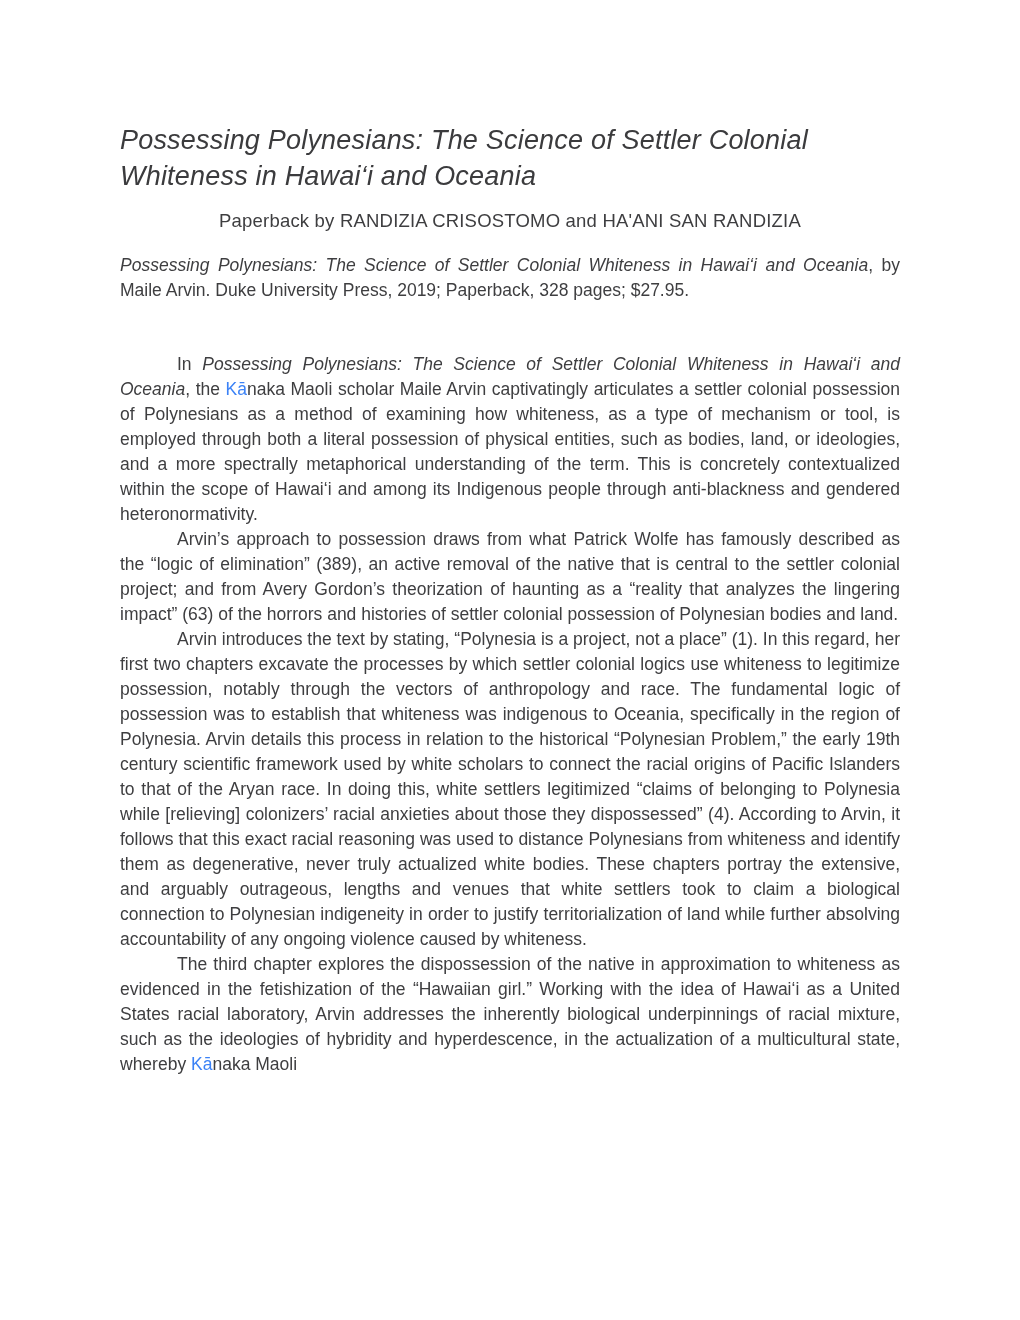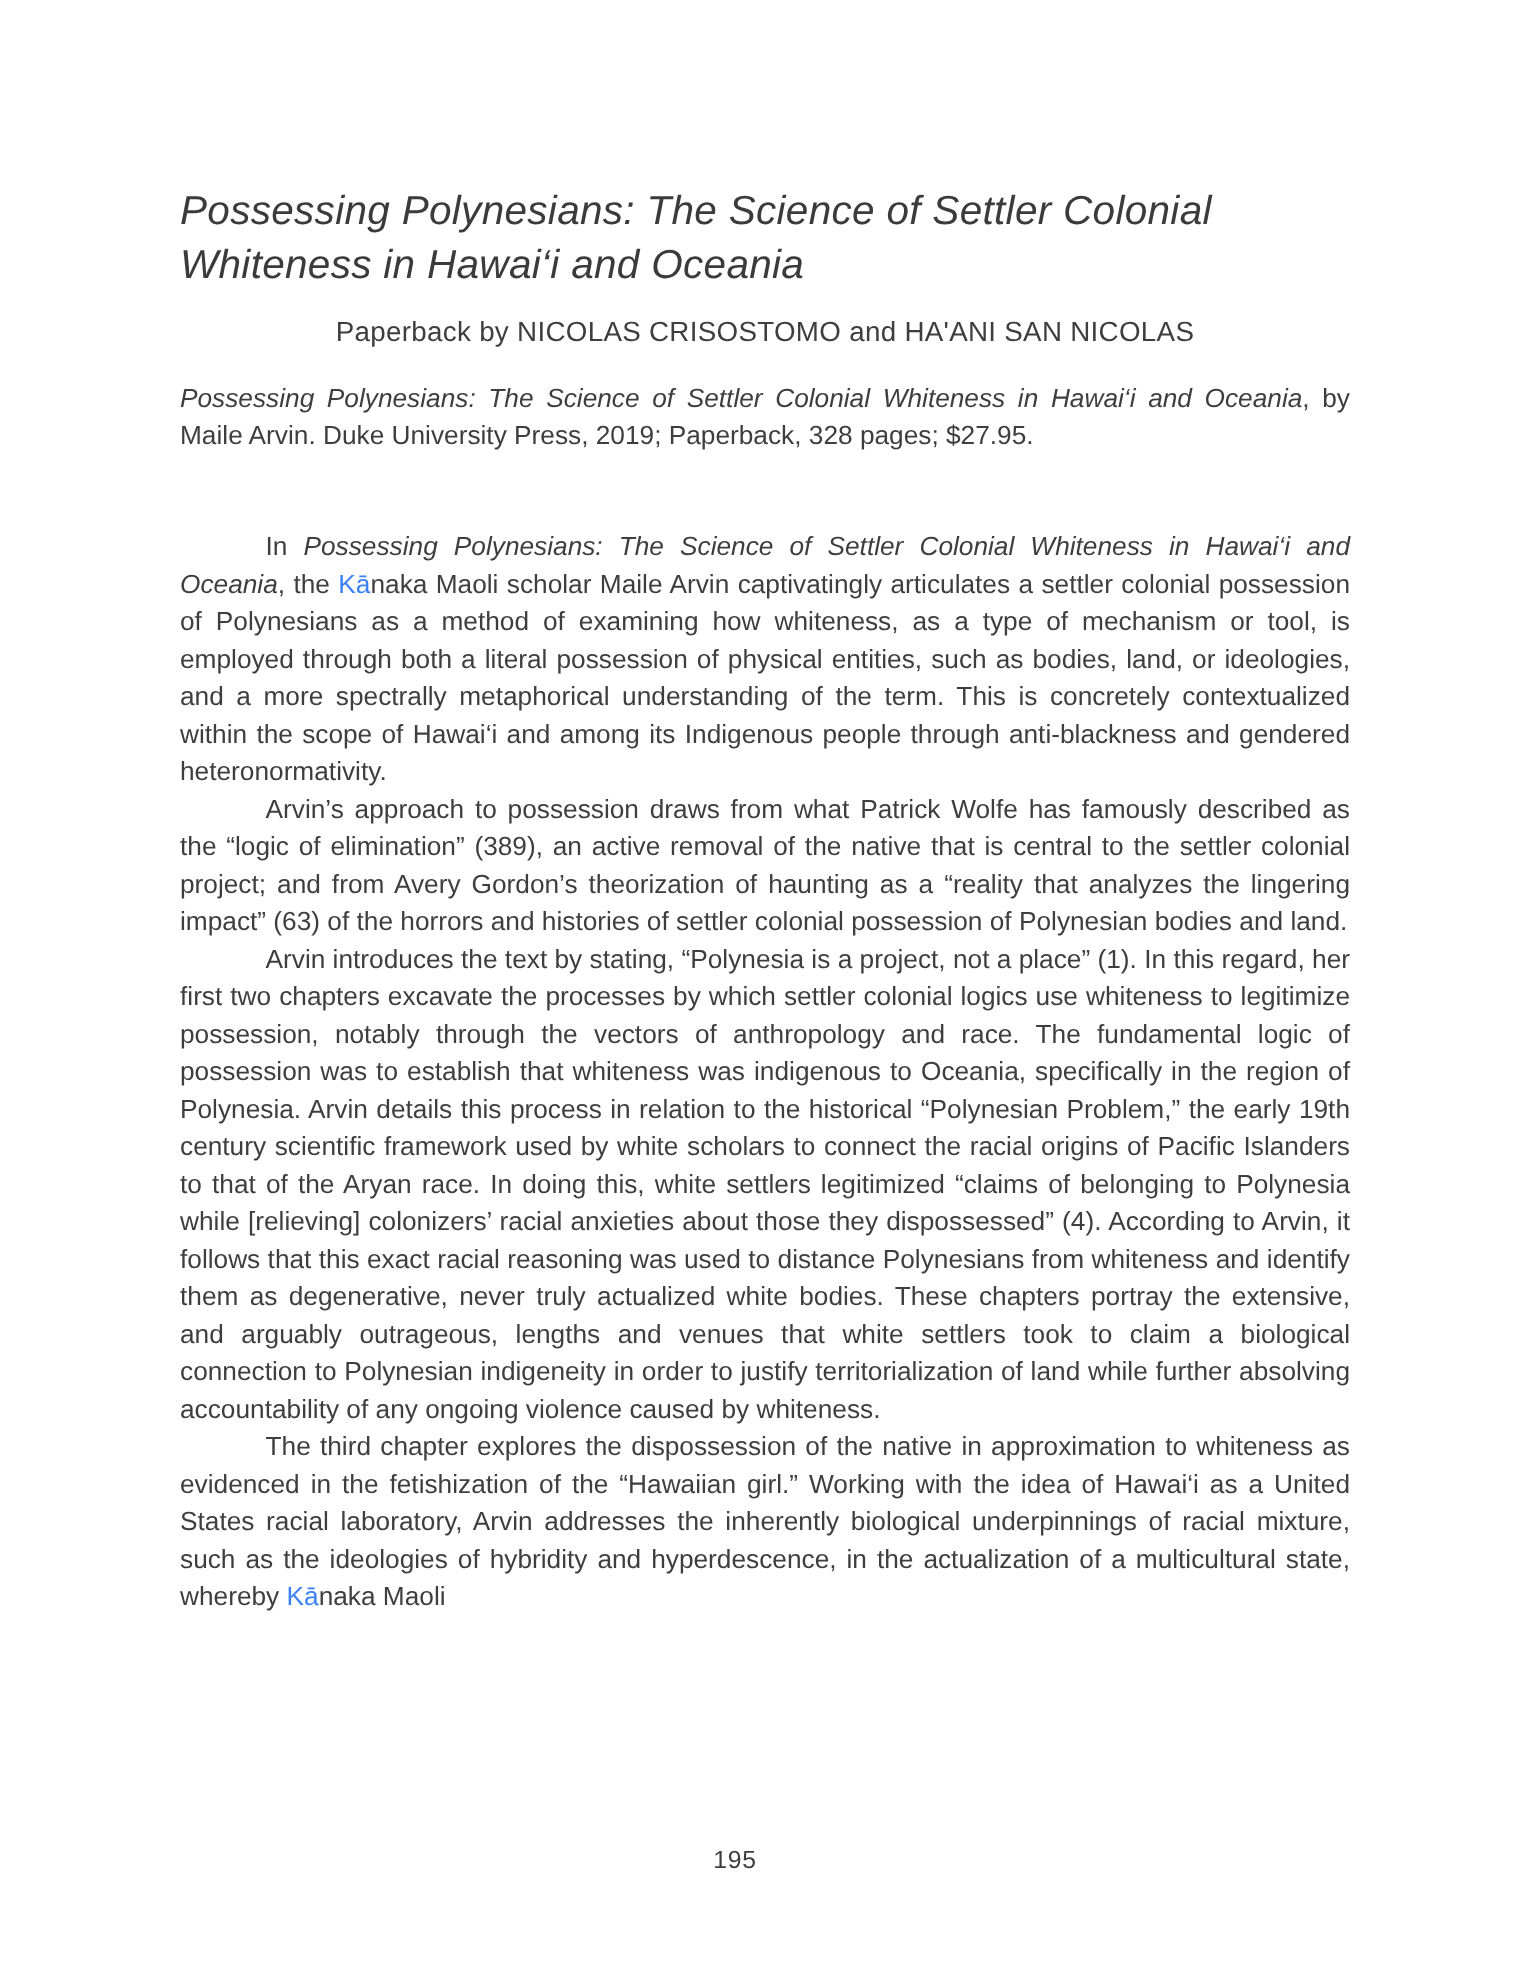--- a/index.html
+++ b/index.html
@@ -60,30 +60,29 @@
 </head>
 <body>
 
 <div class="page">
   <div class="content">
 
     <h1 class="title">Possessing Polynesians: The Science of Settler Colonial Whiteness in Hawai‘i and Oceania</h1>
 
     <div class="byline">
       <span>Paperback by</span>
-      <span>NICOLAS CRISOSTOMO</span>
+      <span>RANDIZIA CRISOSTOMO</span>
       <span>and</span>
-      <span>HA'ANI SAN NICOLAS</span>
+      <span>HA'ANI SAN RANDIZIA</span>
     </div>
 
     <p class="citation"><span class="it">Possessing Polynesians: The Science of Settler Colonial Whiteness in Hawai‘i and Oceania</span><span>, by Maile Arvin. Duke University Press, 2019; Paperback, 328 pages; $27.95.</span></p>
 
     <div class="bodytext">
       <p><span>In </span><span class="it">Possessing Polynesians: The Science of Settler Colonial Whiteness in Hawai‘i and Oceania</span><span>, the </span><span class="lt">Kā</span><span>naka Maoli scholar Maile Arvin captivatingly articulates a settler colonial possession of Polynesians as a method of examining how whiteness, as a type of mechanism or tool, is employed through both a literal possession of physical entities, such as bodies, land, or ideologies, and a more spectrally metaphorical understanding of the term. This is concretely contextualized within the scope of Hawai‘i and among its Indigenous people through anti-blackness and gendered heteronormativity.</span></p>
       <p>Arvin’s approach to possession draws from what Patrick Wolfe has famously described as the “logic of elimination” (389), an active removal of the native that is central to the settler colonial project; and from Avery Gordon’s theorization of haunting as a “reality that analyzes the lingering impact” (63) of the horrors and histories of settler colonial possession of Polynesian bodies and land.</p>
       <p>Arvin introduces the text by stating, “Polynesia is a project, not a place” (1). In this regard, her first two chapters excavate the processes by which settler colonial logics use whiteness to legitimize possession, notably through the vectors of anthropology and race. The fundamental logic of possession was to establish that whiteness was indigenous to Oceania, specifically in the region of Polynesia. Arvin details this process in relation to the historical “Polynesian Problem,” the early 19th century scientific framework used by white scholars to connect the racial origins of Pacific Islanders to that of the Aryan race. In doing this, white settlers legitimized “claims of belonging to Polynesia while [relieving] colonizers’ racial anxieties about those they dispossessed” (4). According to Arvin, it follows that this exact racial reasoning was used to distance Polynesians from whiteness and identify them as degenerative, never truly actualized white bodies. These chapters portray the extensive, and arguably outrageous, lengths and venues that white settlers took to claim a biological connection to Polynesian indigeneity in order to justify territorialization of land while further absolving accountability of any ongoing violence caused by whiteness.</p>
       <p><span>The third chapter explores the dispossession of the native in approximation to whiteness as evidenced in the fetishization of the “Hawaiian girl.” Working with the idea of Hawai‘i as a United States racial laboratory, Arvin addresses the inherently biological underpinnings of racial mixture, such as the ideologies of hybridity and hyperdescence, in the actualization of a multicultural state, whereby </span><span class="lt">Kā</span><span>naka Maoli</span></p>
     </div>
 
   </div>
 
-  <div class="pagenum">195</div>
 </div>
 
 </body></html>

